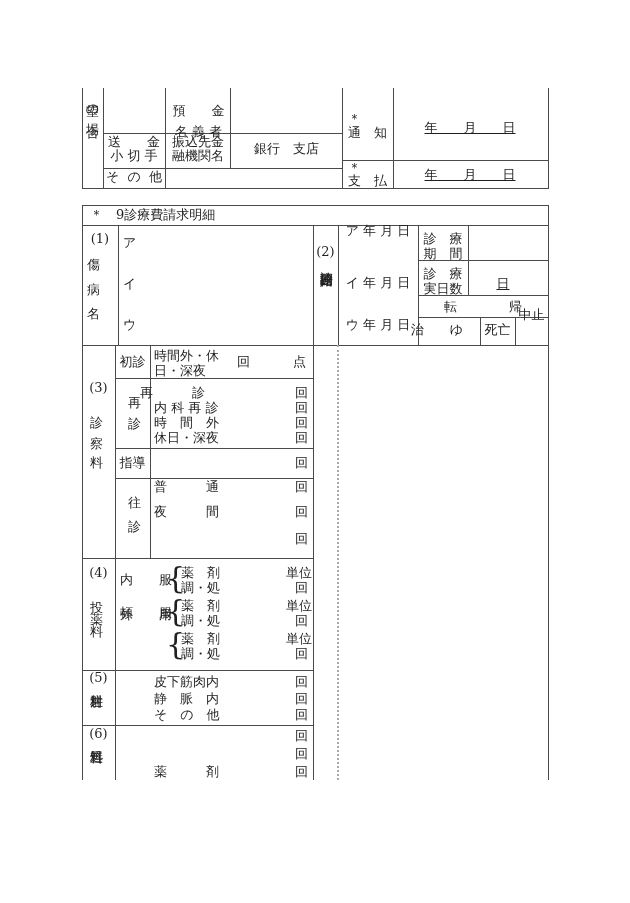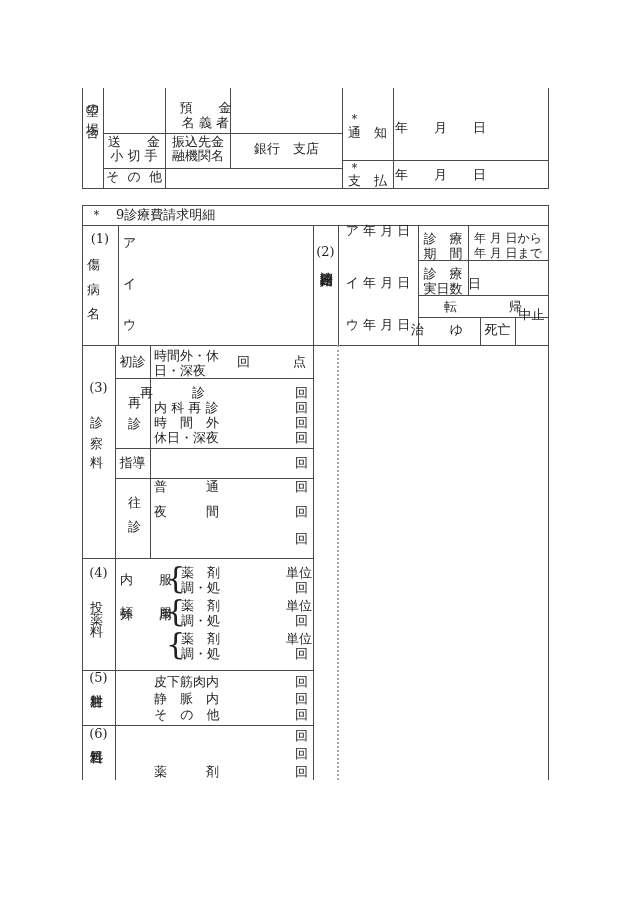--- a/index.html
+++ b/index.html
@@ -6,21 +6,21 @@
   .page{position:relative;width:630px;height:903px;background:#fff;overflow:hidden;
         font-family:"DejaVu Serif","Liberation Serif",serif;color:#1f1f1f;}
   .vl{position:absolute;width:1px;background:#4a4a4a;}
   .hl{position:absolute;height:1px;background:#4a4a4a;}
   .dl{position:absolute;width:0;border-left:2px dotted #a8a8a8;}
   .t{position:absolute;font-size:13px;line-height:14px;white-space:pre;}
   .ml{white-space:pre-line;}
   .vt{position:absolute;writing-mode:vertical-rl;text-orientation:upright;
       font-size:13px;line-height:15px;white-space:pre;}
   .ctr{text-align:center;}
-  .rt{text-align:left;}
+  .rt{text-align:center;text-decoration:underline;}
   .jst{text-align:justify;text-align-last:justify;}
   .brace{position:absolute;font-size:30px;line-height:34px;}
 </style>
 </head>
 <body>
 
 <div class="page">
 
   <i class="vl" style="left:82px;top:88px;height:100px"></i>
   <i class="vl" style="left:103px;top:88px;height:100px"></i>
@@ -53,21 +53,21 @@
   <i class="vl" style="left:150px;top:345px;height:213px"></i>
   <i class="dl" style="left:337px;top:345px;height:435px"></i>
   <i class="hl" style="top:378px;left:115px;width:198px"></i>
   <i class="hl" style="top:448px;left:115px;width:198px"></i>
   <i class="hl" style="top:478px;left:115px;width:198px"></i>
   <i class="hl" style="top:558px;left:82px;width:231px"></i>
   <i class="hl" style="top:670px;left:82px;width:231px"></i>
   <i class="hl" style="top:725px;left:82px;width:231px"></i>
 
   <div class="vt" style="left:85px;top:94px;letter-spacing:2px">望の場合</div>
-  <div class="t ml ctr" style="left:174px;top:100px;width:63px;line-height:15px">預　　金
+  <div class="t ml ctr" style="left:167px;top:100px;width:63px;line-height:21px">預　　金
 名 義 者</div>
   <div class="t ml ctr" style="left:104px;top:135px;width:60px;line-height:14px">送　　金
 小 切 手</div>
   <div class="t ml ctr" style="left:167px;top:135px;width:62px;line-height:14px">振込先金
 融機関名</div>
   <div class="t ctr" style="left:231px;top:142px;width:111px">銀行　支店</div>
   <div class="t jst" style="left:106px;top:170px;width:56px">そ の 他</div>
   <div class="t ml" style="left:348px;top:112px;line-height:14px">＊
 通　知</div>
   <div class="t rt" style="left:395px;top:121px;width:150px">年　　月　　日</div>
@@ -84,22 +84,20 @@
   <div class="t" style="left:123px;top:318px">ウ</div>
 
   <div class="t ctr" style="left:313px;top:245px;width:25px">(2)</div>
   <div class="vt" style="left:319px;top:261px;letter-spacing:1px">診療開始日</div>
   <div class="t ctr" style="left:338px;top:224px;width:80px">ア 年 月 日</div>
   <div class="t ctr" style="left:338px;top:276px;width:80px">イ 年 月 日</div>
   <div class="t ctr" style="left:338px;top:318px;width:80px">ウ 年 月 日</div>
 
   <div class="t ml ctr" style="left:418px;top:231px;width:50px;line-height:15px">診　療
 期　間</div>
-  <div class="t ml ctr" style="left:468px;top:231px;width:80px;line-height:15px;font-size:12px">年 月 日から
-年 月 日まで</div>
   <div class="t ml ctr" style="left:418px;top:266px;width:50px;line-height:15px">診　療
 実日数</div>
   <div class="t rt" style="left:468px;top:277px;width:70px">日</div>
   <div class="t ctr" style="left:418px;top:300px;width:130px">転　　　　帰</div>
   <div class="t ctr" style="left:406px;top:323px;width:62px">治　　ゆ</div>
   <div class="t ctr" style="left:480px;top:323px;width:35px">死亡</div>
   <div class="t ctr" style="left:515px;top:308px;width:33px">中止</div>
 
   <div class="t ctr" style="left:82px;top:381px;width:33px">(3)</div>
   <div class="vt" style="left:89px;top:405px;letter-spacing:20px">診察料</div>

